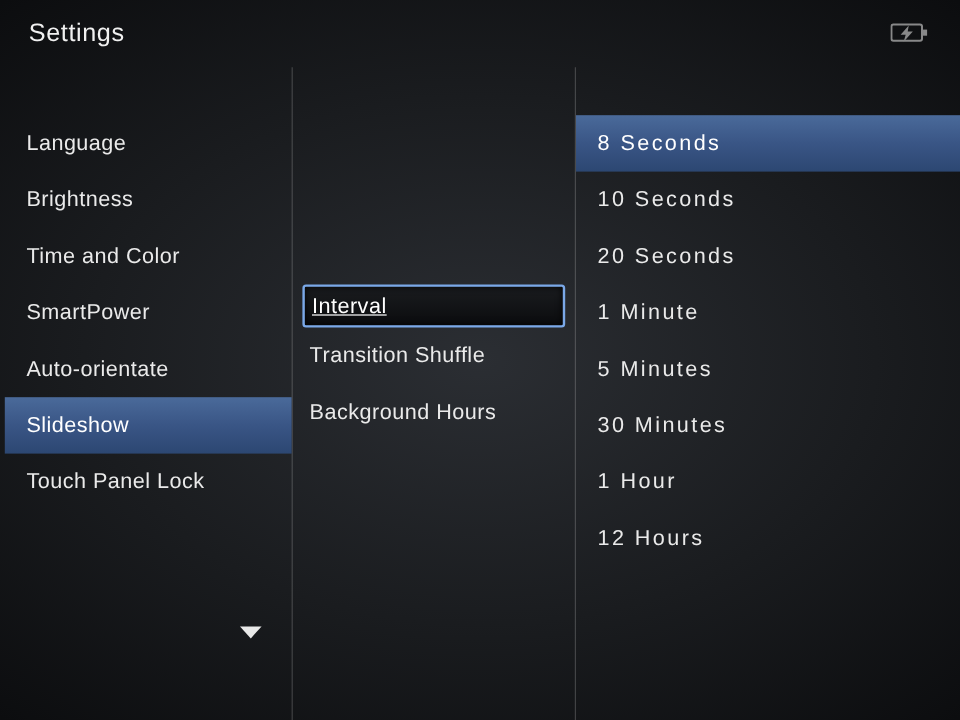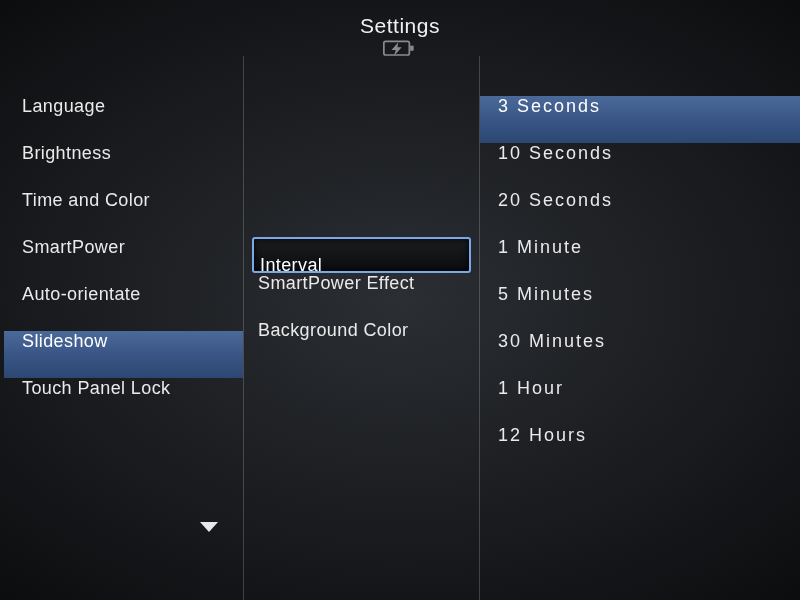--- a/index.html
+++ b/index.html
@@ -9,21 +9,20 @@
     font-family: Verdana, Geneva, sans-serif;
     color: #e8e8e8;
     position: relative;
   }
   .header {
     display: flex;
     align-items: center;
     justify-content: space-between;
     padding: 14px 24px 14px 24px;
     height: 56px;
-    flex-direction: column;
   }
   .header-title {
     font-size: 21px;
     color: #f0f0f0;
     letter-spacing: 0.5px;
   }
   .battery-icon { width: 34px; height: 22px; opacity: 0.7; }
 
   .columns {
     position: absolute;
@@ -37,21 +36,21 @@
     height: 100%;
     padding-top: 40px;
   }
   .col-1 { width: 240px; border-right: 1px solid rgba(200,200,200,0.25); margin-left: 4px; }
   .col-2 { width: 236px; border-right: 1px solid rgba(200,200,200,0.25); }
   .col-3 { flex: 1; }
 
   .item {
     height: 47px;
     display: flex;
-    align-items: flex-start;
+    align-items: center;
     padding: 0 18px;
     font-size: 18px;
     color: #eaeaea;
     letter-spacing: 0.4px;
     cursor: pointer;
   }
   .col-2 .item { padding: 0 14px; }
   .col-3 .item { padding: 0 18px; letter-spacing: 2px; }
 
   .item.selected-row {
@@ -60,20 +59,21 @@
   }
   .item.focus-box {
     margin: 0 8px;
     padding: 16px 6px;
     border: 2px solid #7aa8e8;
     border-radius: 3px;
     height: 28px;
     background: linear-gradient(to bottom, #1a1c1f 0%, #0b0c0e 100%);
     box-shadow: inset 0 0 6px #000;
     color: #ffffff;
+    text-decoration: underline;
   }
 
   .scroll-down {
     position: absolute;
     left: 198px;
     top: 520px;
     color: #e8e8e8;
     font-size: 16px;
   }
   .scroll-down svg { width: 22px; height: 14px; }
@@ -116,30 +116,30 @@
         <span>Touch Panel Lock</span>
       </div>
   </div>
 
   <div class="col col-2">
     <div style="height:141px"></div>
     <div class="item focus-box">
         <span>Interval</span>
       </div>
     <div class="item">
-        <span>SmartPower Effect</span>
+        <span>Transition Shuffle</span>
       </div>
     <div class="item">
-        <span>Background Color</span>
+        <span>Background Hours</span>
       </div>
   </div>
 
   <div class="col col-3">
     <div class="item selected-row">
-        <span>3 Seconds</span>
+        <span>8 Seconds</span>
       </div>
     <div class="item">
         <span>10 Seconds</span>
       </div>
     <div class="item">
         <span>20 Seconds</span>
       </div>
     <div class="item">
         <span>1 Minute</span>
       </div>

